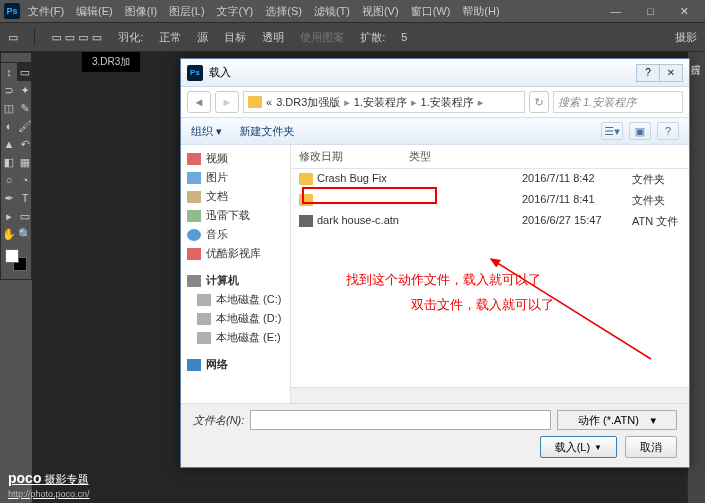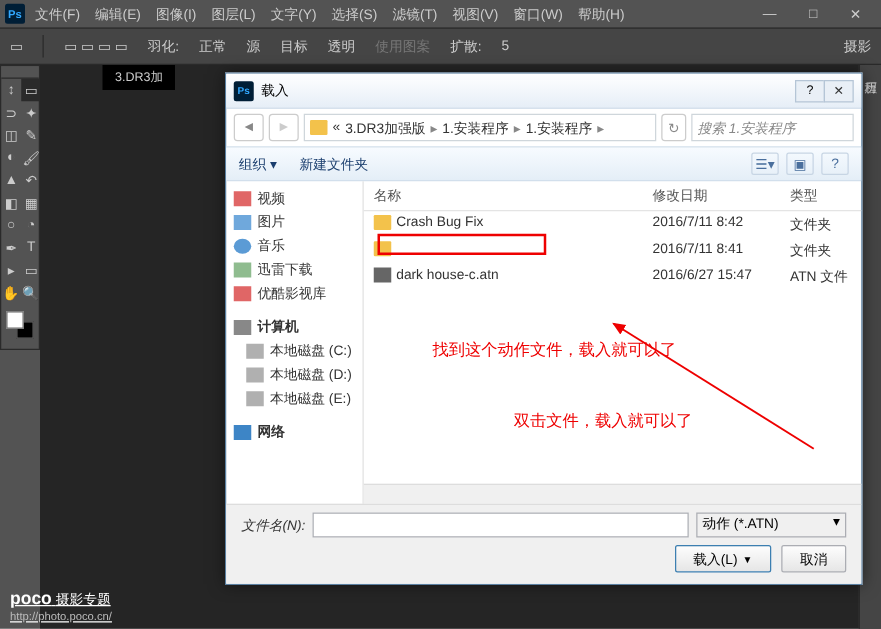--- a/index.html
+++ b/index.html
@@ -61,21 +61,21 @@
 .fl-row div{padding:0 8px;}
 .fl-row .ic{width:14px;height:12px;display:inline-block;margin-right:4px;vertical-align:middle;}
 .ic-atn{background:#666;}
 .highlight{position:absolute;border:2px solid #e00;}
 .arrow-svg{position:absolute;left:300px;top:190px;pointer-events:none;}
 .annot{position:absolute;color:#e00;font-size:13px;}
 .bottombar{position:absolute;bottom:0;left:0;right:0;height:64px;background:#f0f0f0;border-top:1px solid #ddd;padding:6px 12px;}
 .filerow{display:flex;align-items:center;gap:6px;margin-bottom:6px;}
 .filerow label{color:#333;font-style:italic;}
 .filerow .txtin{flex:1;height:20px;border:1px solid #abadb3;padding:0 4px;}
-.filerow .combo{width:120px;height:20px;border:1px solid #abadb3;padding:0 4px;display:flex;justify-content:space-between;}
+.filerow .combo{width:120px;height:20px;border:1px solid #abadb3;padding:0 20px;display:flex;align-items:center;justify-content:space-between;}
 .btnrow{display:flex;justify-content:flex-end;gap:8px;}
 .btn{height:22px;padding:0 14px;border:1px solid #abadb3;background:linear-gradient(#fdfdfd,#e6e6e6);border-radius:2px;display:flex;align-items:center;cursor:pointer;}
 .btn.primary{border-color:#3c7fb1;}
 .scrollbar-h{position:absolute;left:110px;right:0;bottom:64px;height:16px;background:#f0f0f0;border-top:1px solid #ddd;}
 .watermark{position:absolute;left:0;bottom:0;padding:4px 8px;color:#fff;font-size:11px;text-decoration:underline;}
 .watermark b{font-size:14px;}
 </style>
 </head>
 <body>
 
@@ -188,26 +188,30 @@
     <div class="navtree">
       <div class="navitem">
           <span class="ic ic-vid"></span>
           <span>视频</span>
         </div>
       <div class="navitem">
           <span class="ic ic-img"></span>
           <span>图片</span>
         </div>
       <div class="navitem">
+          <span class="ic ic-doc"></span>
+          <span>文档</span>
+        </div>
+      <div class="navitem">
+          <span class="ic ic-dl"></span>
+          <span>迅雷下载</span>
+        </div>
+      <div class="navitem">
           <span class="ic ic-music"></span>
           <span>音乐</span>
-        </div>
-      <div class="navitem">
-          <span class="ic ic-dl"></span>
-          <span>迅雷下载</span>
         </div>
       <div class="navitem">
           <span class="ic ic-vid"></span>
           <span>优酷影视库</span>
         </div>
       <div class="navgroup">
         <div class="navitem">
             <span class="ic ic-comp"></span>
             <b>计算机</b>
           </div>
@@ -226,21 +230,20 @@
       </div>
       <div class="navgroup">
         <div class="navitem">
             <span class="ic ic-net"></span>
             <b>网络</b>
           </div>
       </div>
     </div>
     <div class="filelist">
       <div class="fl-head">
-        <div class="col-name">名称</div>
         <div class="col-date">修改日期</div>
         <div class="col-type">类型</div>
       </div>
       <div class="fl-row">
         <div class="col-name"><span class="ic ic-folder"></span><span>Crash Bug Fix</span></div>
         <div class="col-date">2016/7/11 8:42</div>
         <div class="col-type">文件夹</div>
       </div>
       <div class="fl-row">
         <div class="col-name"><span class="ic ic-folder"></span></div>
@@ -278,19 +281,19 @@
   <svg class="arrow-svg" width="220" height="140">
     <defs>
         <marker id="ah" markerWidth="8" markerHeight="8" refX="6" refY="3" orient="auto">
           <path d="M0,0 L7,3 L0,6 Z" fill="#e00"></path>
         </marker>
       </defs>
     <line x1="170" y1="110" x2="10" y2="10" stroke="#e00" stroke-width="1.5" marker-end="url(#ah)"></line>
   </svg>
 
   <div class="annot" style="left:165px;top:212px">找到这个动作文件，载入就可以了</div>
-  <div class="annot" style="left:230px;top:269px">双击文件，载入就可以了</div>
+  <div class="annot" style="left:230px;top:237px">双击文件，载入就可以了</div>
 </div>
 
 <div class="watermark">
   <b>poco</b> <span>摄影专题</span><br>
   <span style="font-size:9px;color:#bbb">http://photo.poco.cn/</span>
 </div>
 
 </body></html>

